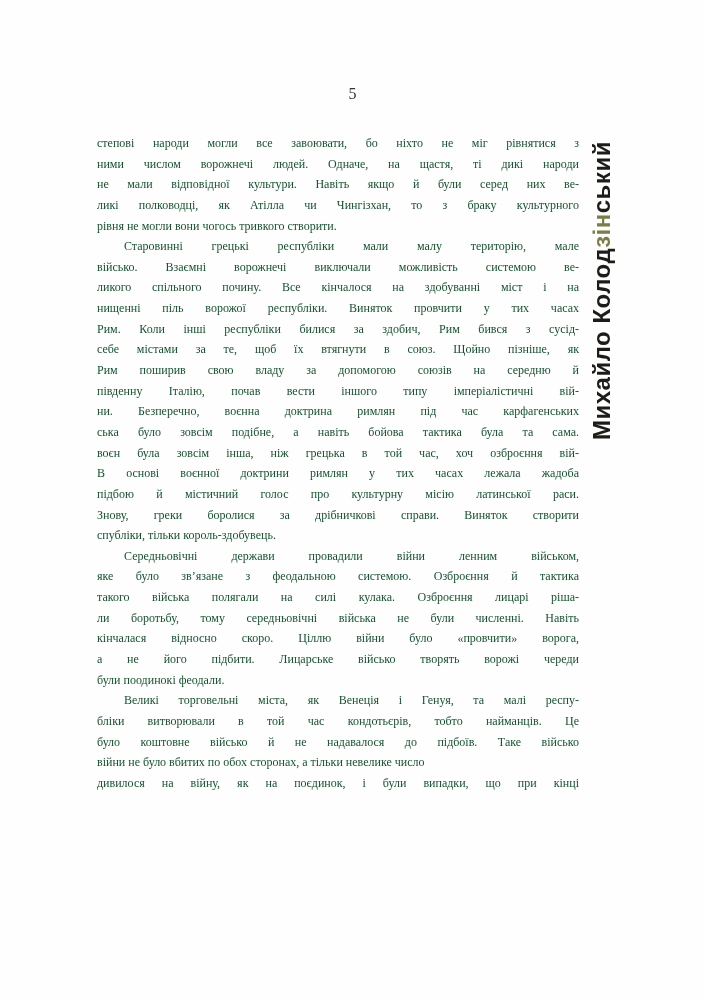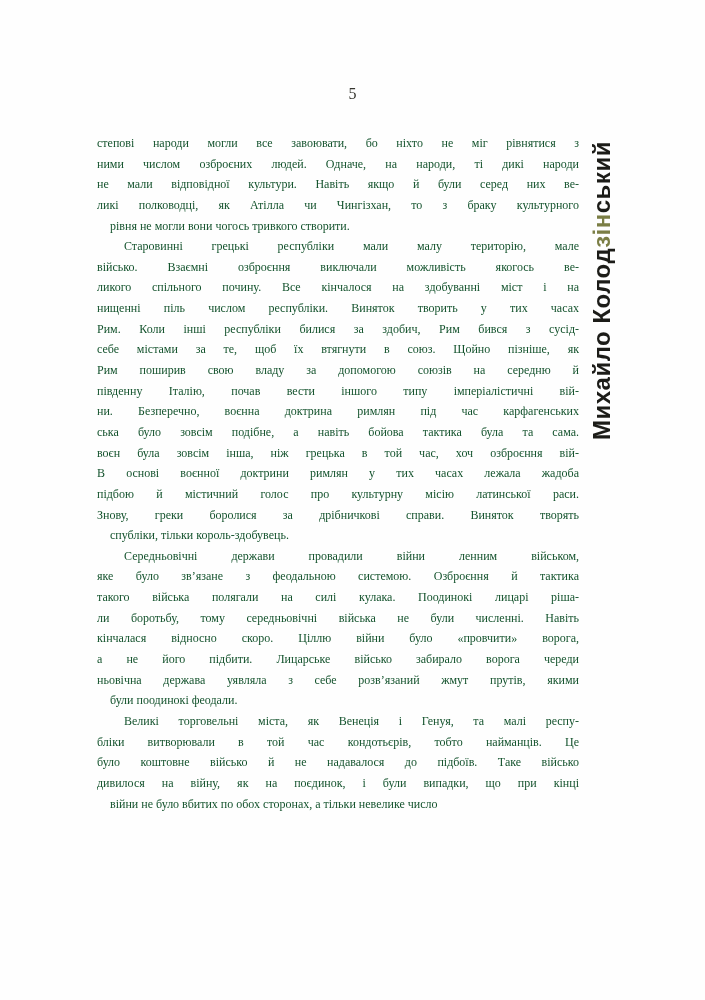--- a/index.html
+++ b/index.html
@@ -42,21 +42,20 @@
   }
   .line {
     height: 20.65px;
     overflow: hidden;
     text-align: justify;
     text-align-last: justify;
     -moz-text-align-last: justify;
   }
   .line.para-end {
     text-align-last: left;
-    margin-left: 13px;
     -moz-text-align-last: left;
   }
   .line.indent {
     text-indent: 27px;
   }
   .author-margin {
     position: absolute;
     left: 588px;
     top: 120px;
     width: 40px;
@@ -79,54 +78,53 @@
 
 <div class="page">
 
   <div class="page-number">5</div>
 
   <div class="author-margin"><span>Михайло Колод</span><span class="hl">зін</span><span>ський</span></div>
 
   <div class="text-block">
       <div class="paragraph">
         <div class="line">степові народи могли все завоювати, бо ніхто не міг рівнятися з</div>
-        <div class="line">ними числом озброєних людей. Одначе, на народи, ті дикі народи</div>
+        <div class="line">ними числом ворожнечі людей. Одначе, на щастя, ті дикі народи</div>
         <div class="line">не мали відповідної культури. Навіть якщо й були серед них ве-</div>
         <div class="line">ликі полководці, як Атілла чи Чингізхан, то з браку культурного</div>
         <div class="line para-end">рівня не могли вони чогось тривкого створити.</div>
       </div>
       <div class="paragraph">
         <div class="line indent">Старовинні грецькі республіки мали малу територію, мале</div>
-        <div class="line">військо. Взаємні озброєння виключали можливість якогось ве-</div>
+        <div class="line">військо. Взаємні ворожнечі виключали можливість системою ве-</div>
         <div class="line">ликого спільного почину. Все кінчалося на здобуванні міст і на</div>
-        <div class="line">нищенні піль числом республіки. Виняток творить у тих часах</div>
+        <div class="line">нищенні піль ворожої республіки. Виняток провчити у тих часах</div>
         <div class="line">Рим. Коли інші республіки билися за здобич, Рим бився з сусід-</div>
         <div class="line">себе містами за те, щоб їх втягнути в союз. Щойно пізніше, як</div>
         <div class="line">Рим поширив свою владу за допомогою союзів на середню й</div>
         <div class="line">південну Італію, почав вести іншого типу імперіалістичні вій-</div>
         <div class="line">ни. Безперечно, воєнна доктрина римлян під час карфагенських</div>
         <div class="line">ська було зовсім подібне, а навіть бойова тактика була та сама.</div>
         <div class="line">воєн була зовсім інша, ніж грецька в той час, хоч озброєння вій-</div>
         <div class="line">В основі воєнної доктрини римлян у тих часах лежала жадоба</div>
         <div class="line">підбою й містичний голос про культурну місію латинської раси.</div>
-        <div class="line">Знову, греки боролися за дрібничкові справи. Виняток творять</div>
+        <div class="line">Знову, греки боролися за дрібничкові справи. Виняток створити</div>
         <div class="line para-end">спубліки, тільки король-здобувець.</div>
       </div>
       <div class="paragraph">
         <div class="line indent">Середньовічні держави провадили війни ленним військом,</div>
         <div class="line">яке було зв’язане з феодальною системою. Озброєння й тактика</div>
-        <div class="line">такого війська полягали на силі кулака. Поодинокі лицарі ріша-</div>
+        <div class="line">такого війська полягали на силі кулака. Озброєння лицарі ріша-</div>
         <div class="line">ли боротьбу, тому середньовічні війська не були численні. Навіть</div>
         <div class="line">кінчалася відносно скоро. Ціллю війни було «провчити» ворога,</div>
-        <div class="line">а не його підбити. Лицарське військо забирало ворога череди</div>
-        <div class="line">ньовічна держава уявляла з себе розв’язаний жмут прутів, якими</div>
+        <div class="line">а не його підбити. Лицарське військо творять ворожі череди</div>
         <div class="line para-end">були поодинокі феодали.</div>
       </div>
       <div class="paragraph">
         <div class="line indent">Великі торговельні міста, як Венеція і Генуя, та малі респу-</div>
         <div class="line">бліки витворювали в той час кондотьєрів, тобто найманців. Це</div>
         <div class="line">було коштовне військо й не надавалося до підбоїв. Таке військо</div>
+        <div class="line para-end">війни не було вбитих по обох сторонах, а тільки невелике число</div>
         <div class="line">дивилося на війну, як на поєдинок, і були випадки, що при кінці</div>
-        <div class="line para-end">війни не було вбитих по обох сторонах, а тільки невелике число</div>
       </div>
     </div>
 
 </div>
 
 </body></html>

